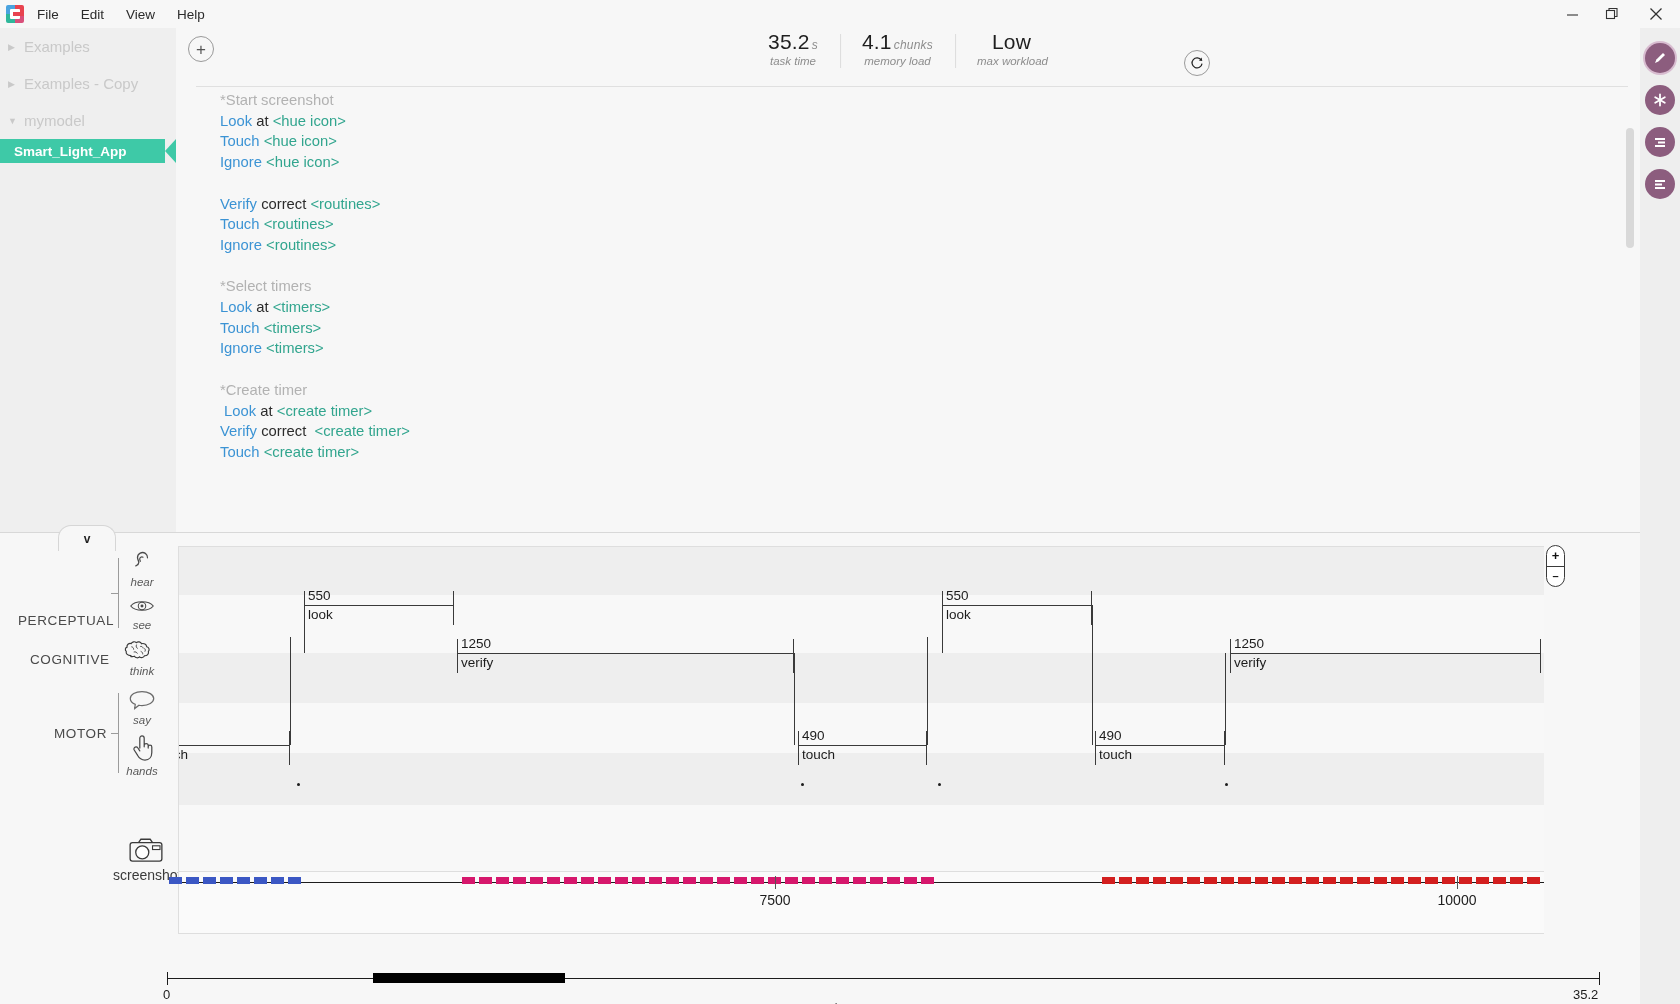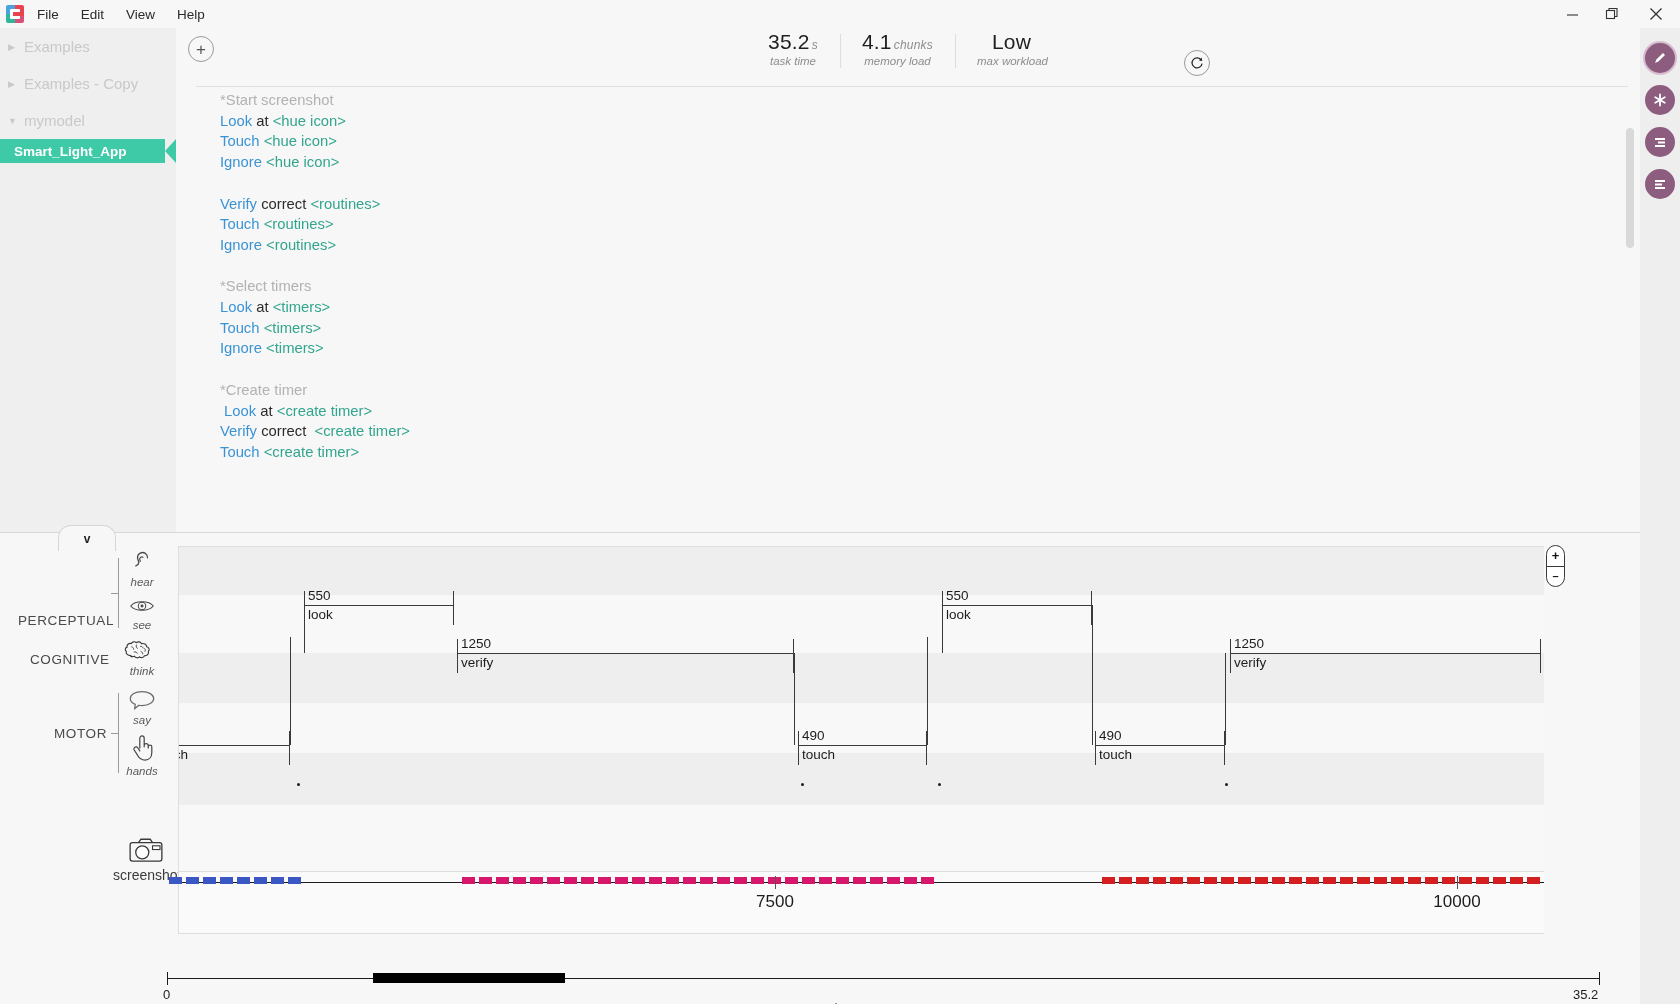--- a/index.html
+++ b/index.html
@@ -178,21 +178,21 @@
   .dot { position: absolute; width: 3px; height: 3px; background: #1c1c1c; border-radius: 50%; }
 
   .axisrow {
     position: absolute; left: 178px; top: 339px; width: 1366px; height: 62px;
     border-left: 1px solid #dedede; border-bottom: 1px solid #dedede; background: #fafafa;
   }
   .axisline { position: absolute; left: 0; top: 10px; height: 1px; width: 100%; background: #1c1c1c; }
   .cbar { position: absolute; top: 5px; height: 7px; }
   .cbar i { position: absolute; top: 0; height: 7px; }
   .axistick { position: absolute; top: 4px; width: 1px; height: 13px; background: #555; }
-  .axistxt { position: absolute; top: 20px; font-size: 17px; color: #1c1c1c; transform: translateX(-50%); }
+  .axistxt { position: absolute; top: 20px; font-size: 14px; color: #1c1c1c; transform: translateX(-50%); }
 
   .zoompill {
     position: absolute; left: 1546px; top: 12px; width: 19px; height: 42px;
     border: 1.5px solid #3a3a3a; border-radius: 10px; background: #fff;
     display: flex; flex-direction: column;
   }
   .zoompill .zb { flex: 1; display: flex; align-items: center; justify-content: center;
                   font-size: 13px; color: #111; font-weight: bold; line-height: 1; }
   .zoompill .zb.top { border-bottom: 1.5px solid #3a3a3a; }
   .zoompill .zb.bot { font-size: 11px; }

